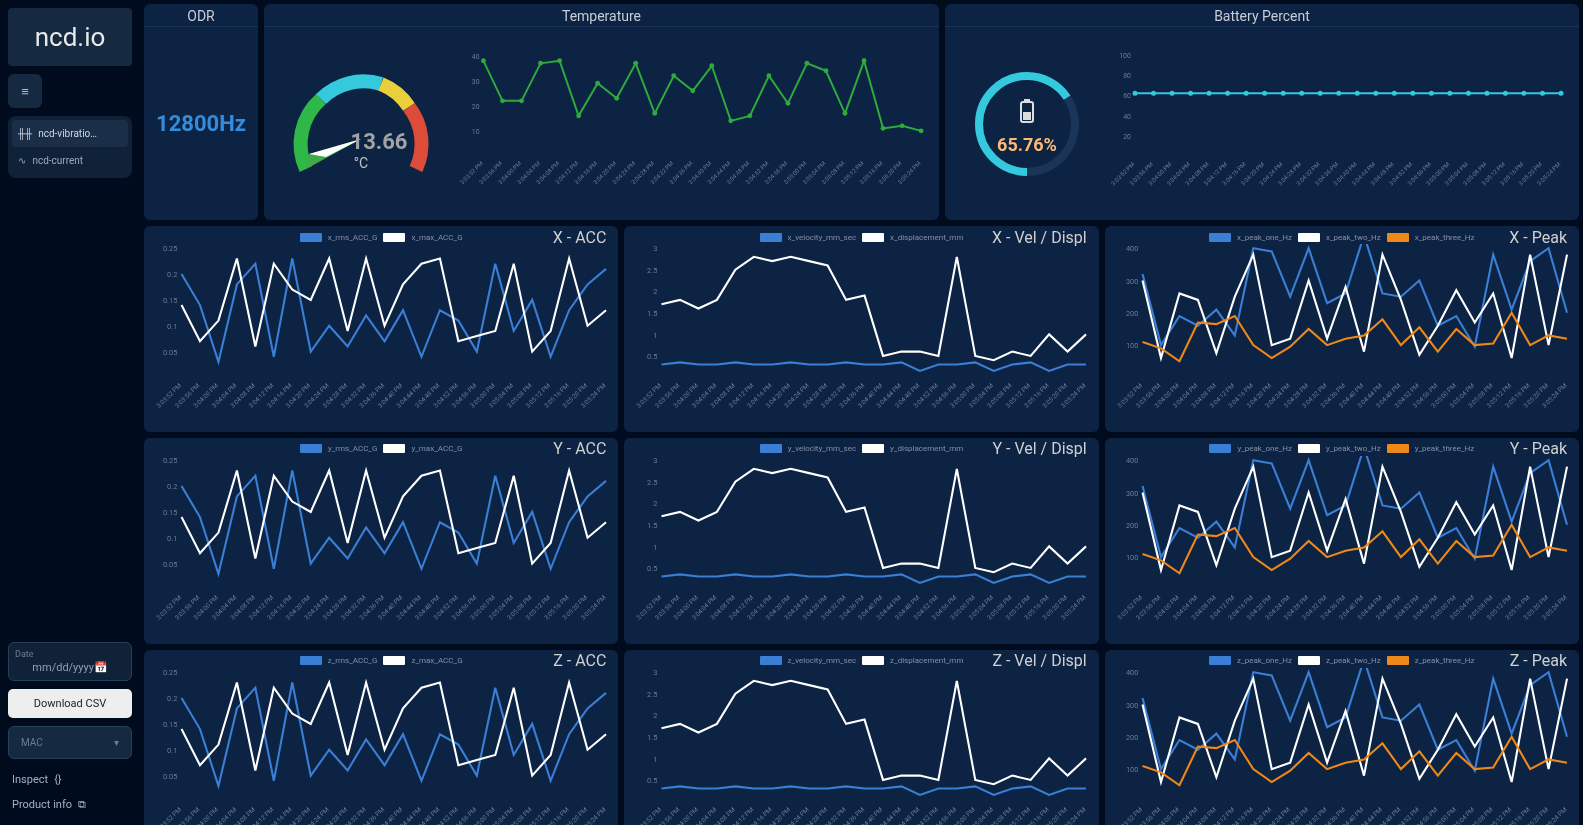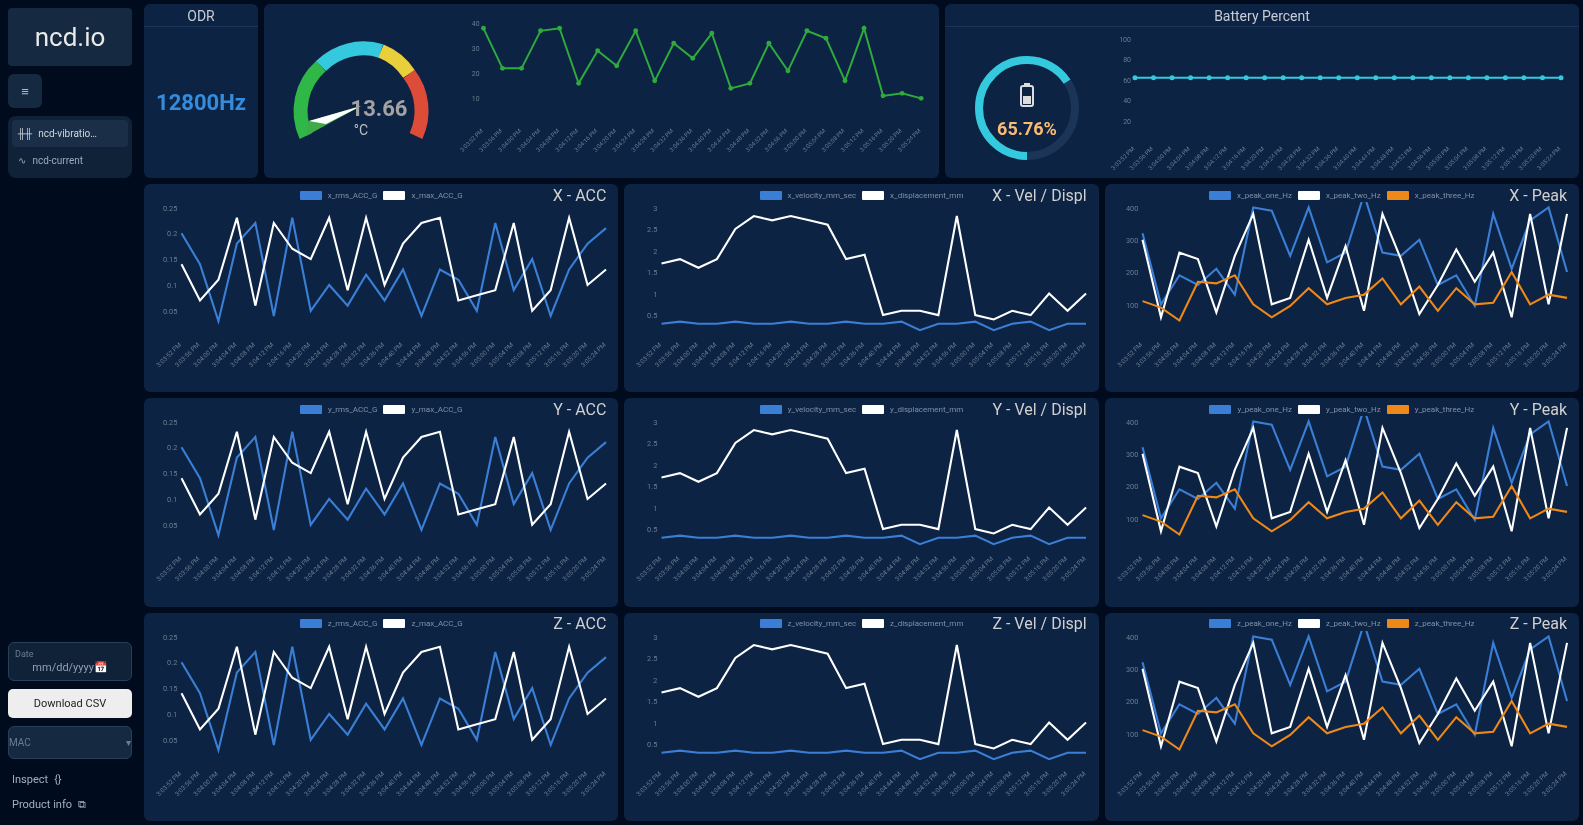--- a/index.html
+++ b/index.html
@@ -68,35 +68,35 @@
   background: #eeeeee; color: #222;
   border-radius: 5px;
   padding: 8px 6px;
   text-align: center;
   font-size: 11px;
 }
 .mac-select {
   background: #152940;
   border: 1px solid #26405a;
   border-radius: 6px;
-  padding: 10px 0;
+  padding: 10px 12px;
   font-size: 10px; color: #6b7d92;
   display: flex; justify-content: space-between;
 }
 .footer-links { }
 .footer-link {
   font-size: 11px; color: #a0b0c4;
   padding: 6px 4px;
   display: flex; align-items: center; gap: 6px;
 }
 
 .main { flex: 1; padding: 4px; display: flex; flex-direction: column; gap: 6px; height: 100%; }
 
 .row { display: flex; gap: 6px; }
-.row1 { height: 174px; }
+.row1 { height: 216px; }
 
 .card {
   background: #0d2343;
   border-radius: 6px;
   position: relative;
   display: flex;
   flex-direction: column;
 }
 .card-title {
   text-align: center;
@@ -177,20 +177,21 @@
 
 <div class="main">
   <div class="row row1">
 
     <div class="card odr-card">
       <div class="card-title">ODR</div>
       <div class="odr-value">12800Hz</div>
     </div>
 
     <div class="card temp-card">
+      <div class="card-title">Temperature</div>
       <div class="temp-body">
         <div class="gauge-box">
           <svg width="160" height="130" viewBox="0 0 160 130">
             <path d="M 25 110 A 60 60 0 0 1 40 40" fill="none" stroke="#2fb847" stroke-width="14"></path>
             <path d="M 40 40 A 60 60 0 0 1 100 25" fill="none" stroke="#35c9dd" stroke-width="14"></path>
             <path d="M 100 25 A 60 60 0 0 1 128 48" fill="none" stroke="#e9cf3a" stroke-width="14"></path>
             <path d="M 128 48 A 60 60 0 0 1 135 110" fill="none" stroke="#dd4b39" stroke-width="14"></path>
             <path d="M 80 80 L 25 110 A 60 60 0 0 1 28 95 Z" fill="#3eab46"></path>
             <path d="M 80 80 L 28 95 L 45 98 Z" fill="#fff"></path>
           </svg>

